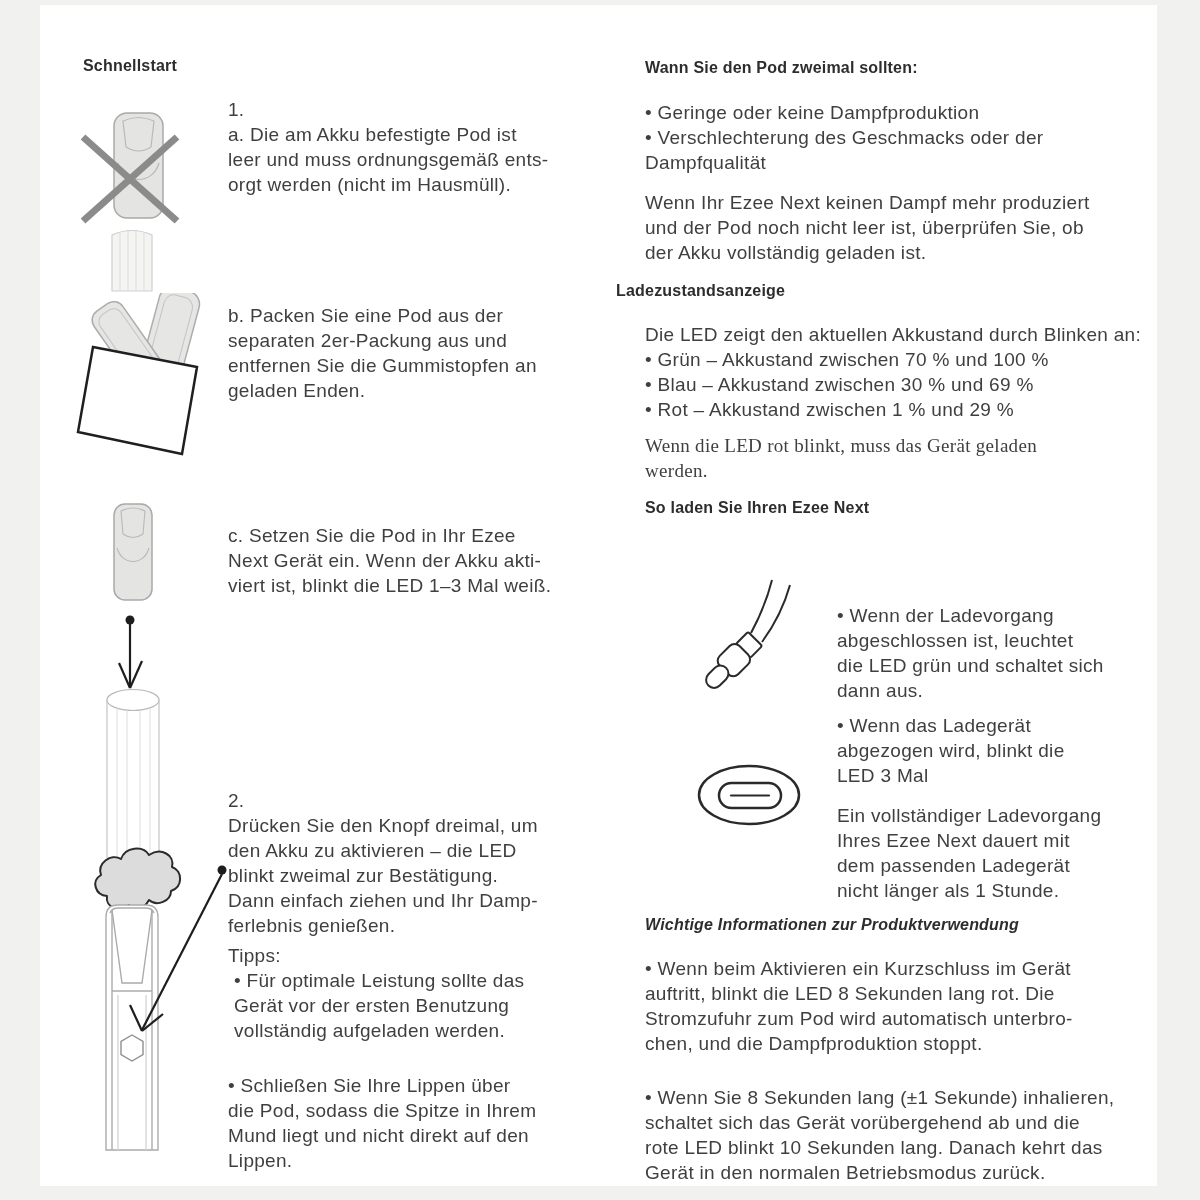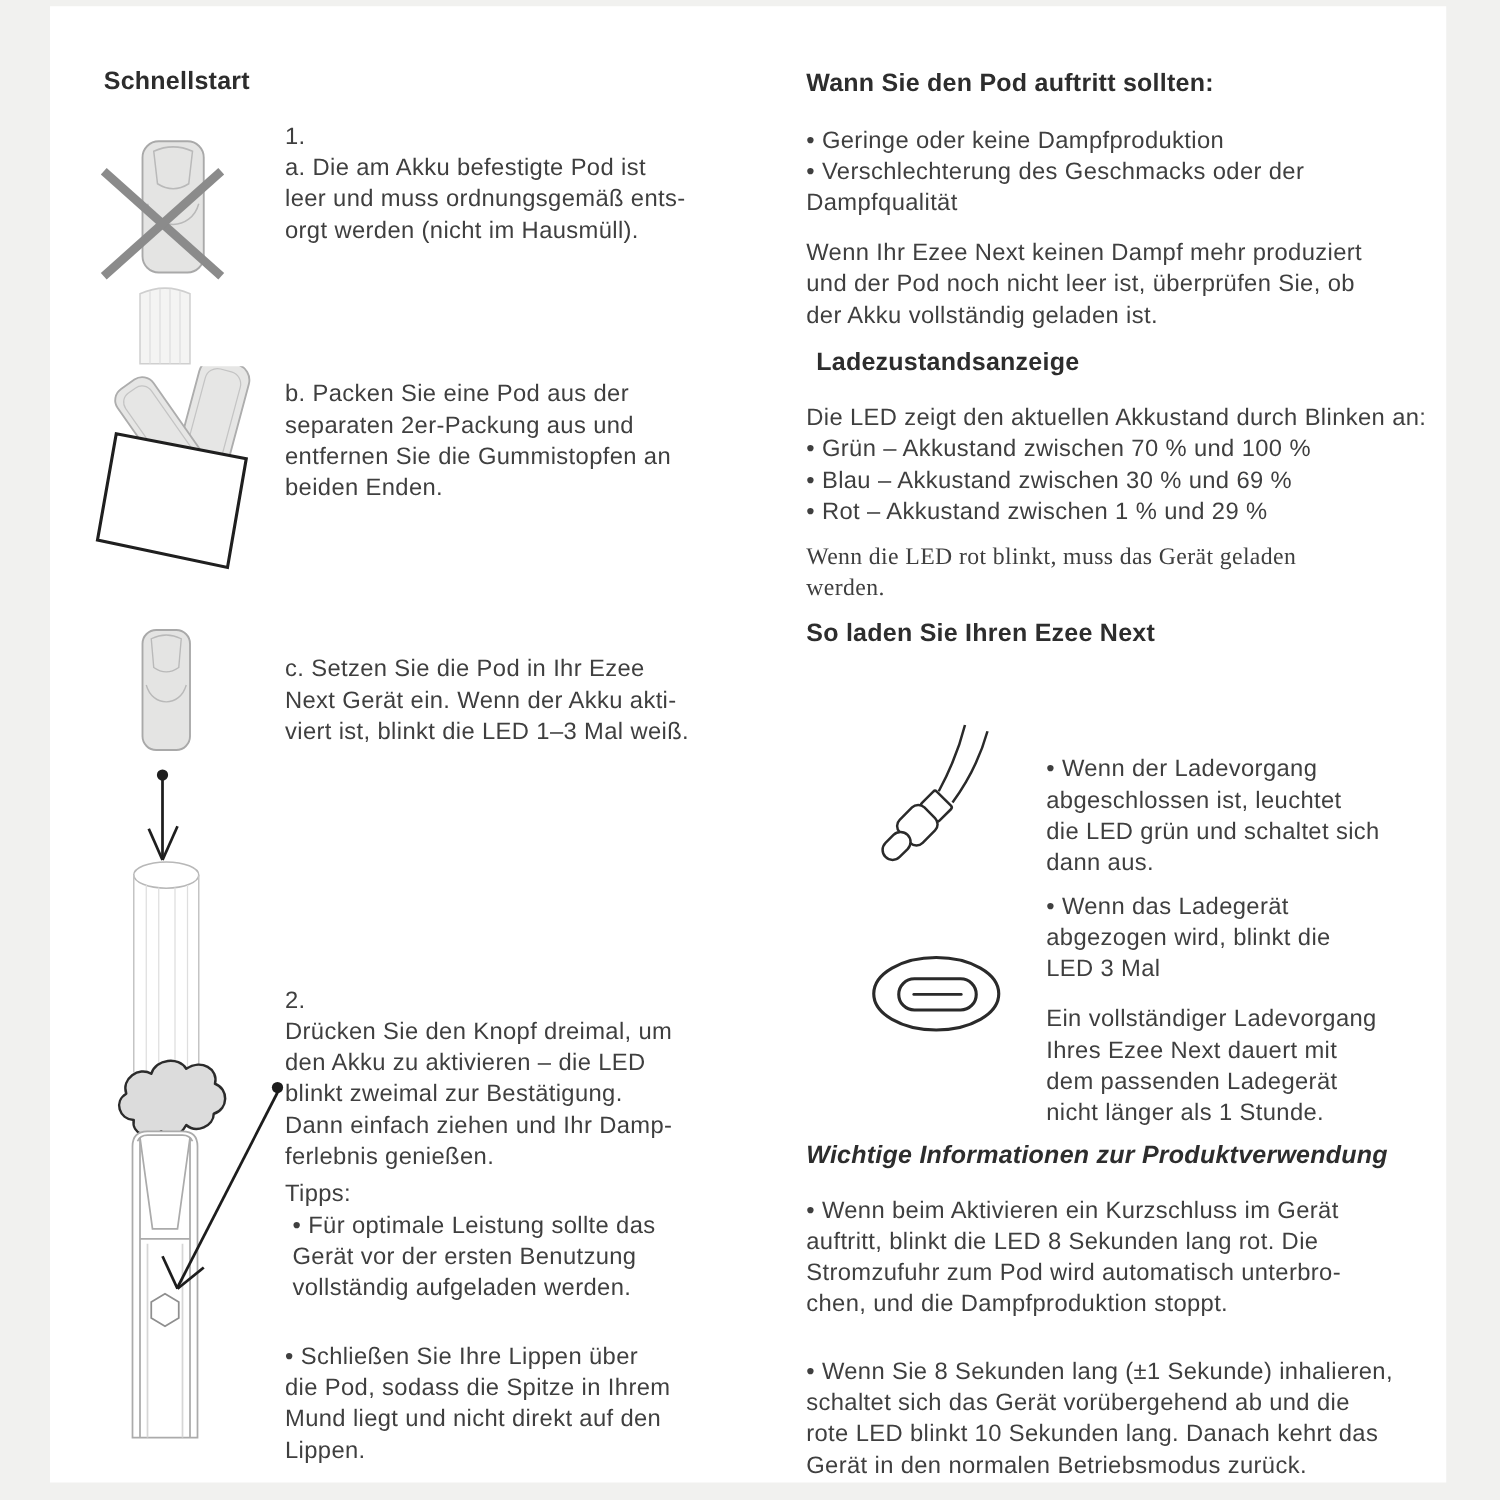--- a/index.html
+++ b/index.html
@@ -12,21 +12,21 @@
     position:absolute;left:40px;top:5px;width:1117px;height:1181px;
     background:#ffffff;
   }
   .txt{
     position:absolute;white-space:pre-line;
     font-size:19px;line-height:25px;letter-spacing:0.3px;
     color:#3f3f3f;
   }
   .hd{
     position:absolute;white-space:pre-line;
-    font-size:20px;line-height:25px;letter-spacing:0.2px;
+    font-size:16px;line-height:25px;letter-spacing:0.2px;
     font-weight:bold;color:#2d2d2d;
   }
   .illus{position:absolute;}
 </style>
 </head>
 <body>
 
 <div class="canvas">
   <div class="sheet">
 
@@ -60,21 +60,21 @@
       <g transform="rotate(-35 55 45)">
         <rect x="38" y="8" width="35" height="85" rx="11" fill="#e6e6e5" stroke="#adadad" stroke-width="1.5"></rect>
         <rect x="43" y="14" width="25" height="73" rx="9" fill="none" stroke="#c4c4c4" stroke-width="1"></rect>
       </g>
       <polygon points="25,54 129,74 114,161 10,139" fill="#ffffff" stroke="#1f1f1f" stroke-width="2.5"></polygon>
     </svg>
 
     <div class="txt" style="left:188px;top:298px;">b. Packen Sie eine Pod aus der
 separaten 2er-Packung aus und
 entfernen Sie die Gummistopfen an
-beiden Enden.</div>
+geladen Enden.</div>
 
     <svg class="illus" style="left:60px;top:495px;" width="70" height="362" viewBox="0 0 70 362">
       <rect x="14" y="4" width="38" height="96" rx="11" fill="#e4e4e3" stroke="#a9a9a9" stroke-width="1.5"></rect>
       <path d="M21,11 Q33,5 45,11 L43,34 Q33,41 23,34 Z" fill="none" stroke="#b9b9b9" stroke-width="1.1"></path>
       <path d="M17,48 C22,66 44,66 49,48" fill="none" stroke="#b9b9b9" stroke-width="1.1"></path>
       <g stroke="#1e1e1e" fill="none" stroke-width="2.2">
         <circle cx="30" cy="120" r="4.5" fill="#1e1e1e" stroke="none"></circle>
         <line x1="30" y1="124" x2="30" y2="187"></line>
         <path d="M19,163 L30,188"></path>
         <path d="M30,188 L42,161"></path>
@@ -126,31 +126,31 @@
 
     <div class="txt" style="left:188px;top:1068px;">• Schließen Sie Ihre Lippen über
 die Pod, sodass die Spitze in Ihrem
 Mund liegt und nicht direkt auf den
 Lippen.</div>
 
     <div class="txt" style="left:194px;top:963px;">• Für optimale Leistung sollte das
 Gerät vor der ersten Benutzung
 vollständig aufgeladen werden.</div>
 
-    <div class="hd" style="left:605px;top:50px;">Wann Sie den Pod auftritt sollten:</div>
+    <div class="hd" style="left:605px;top:50px;">Wann Sie den Pod zweimal sollten:</div>
 
     <div class="txt" style="left:605px;top:185px;">Wenn Ihr Ezee Next keinen Dampf mehr produziert
 und der Pod noch nicht leer ist, überprüfen Sie, ob
 der Akku vollständig geladen ist.</div>
 
     <div class="txt" style="left:605px;top:95px;">• Geringe oder keine Dampfproduktion
 • Verschlechterung des Geschmacks oder der
 Dampfqualität</div>
 
-    <div class="hd" style="left:613px;top:273px;">Ladezustandsanzeige</div>
+    <div class="hd" style="left:576px;top:273px;">Ladezustandsanzeige</div>
 
     <div class="txt" style="left:605px;top:317px;">Die LED zeigt den aktuellen Akkustand durch Blinken an:
 • Grün – Akkustand zwischen 70 % und 100 %
 • Blau – Akkustand zwischen 30 % und 69 %
 • Rot – Akkustand zwischen 1 % und 29 %</div>
 
     <div class="txt" style="left:605px;top:428px;font-family:Liberation Serif, serif;">Wenn die LED rot blinkt, muss das Gerät geladen
 werden.</div>
 
     <div class="hd" style="left:605px;top:490px;">So laden Sie Ihren Ezee Next</div>

